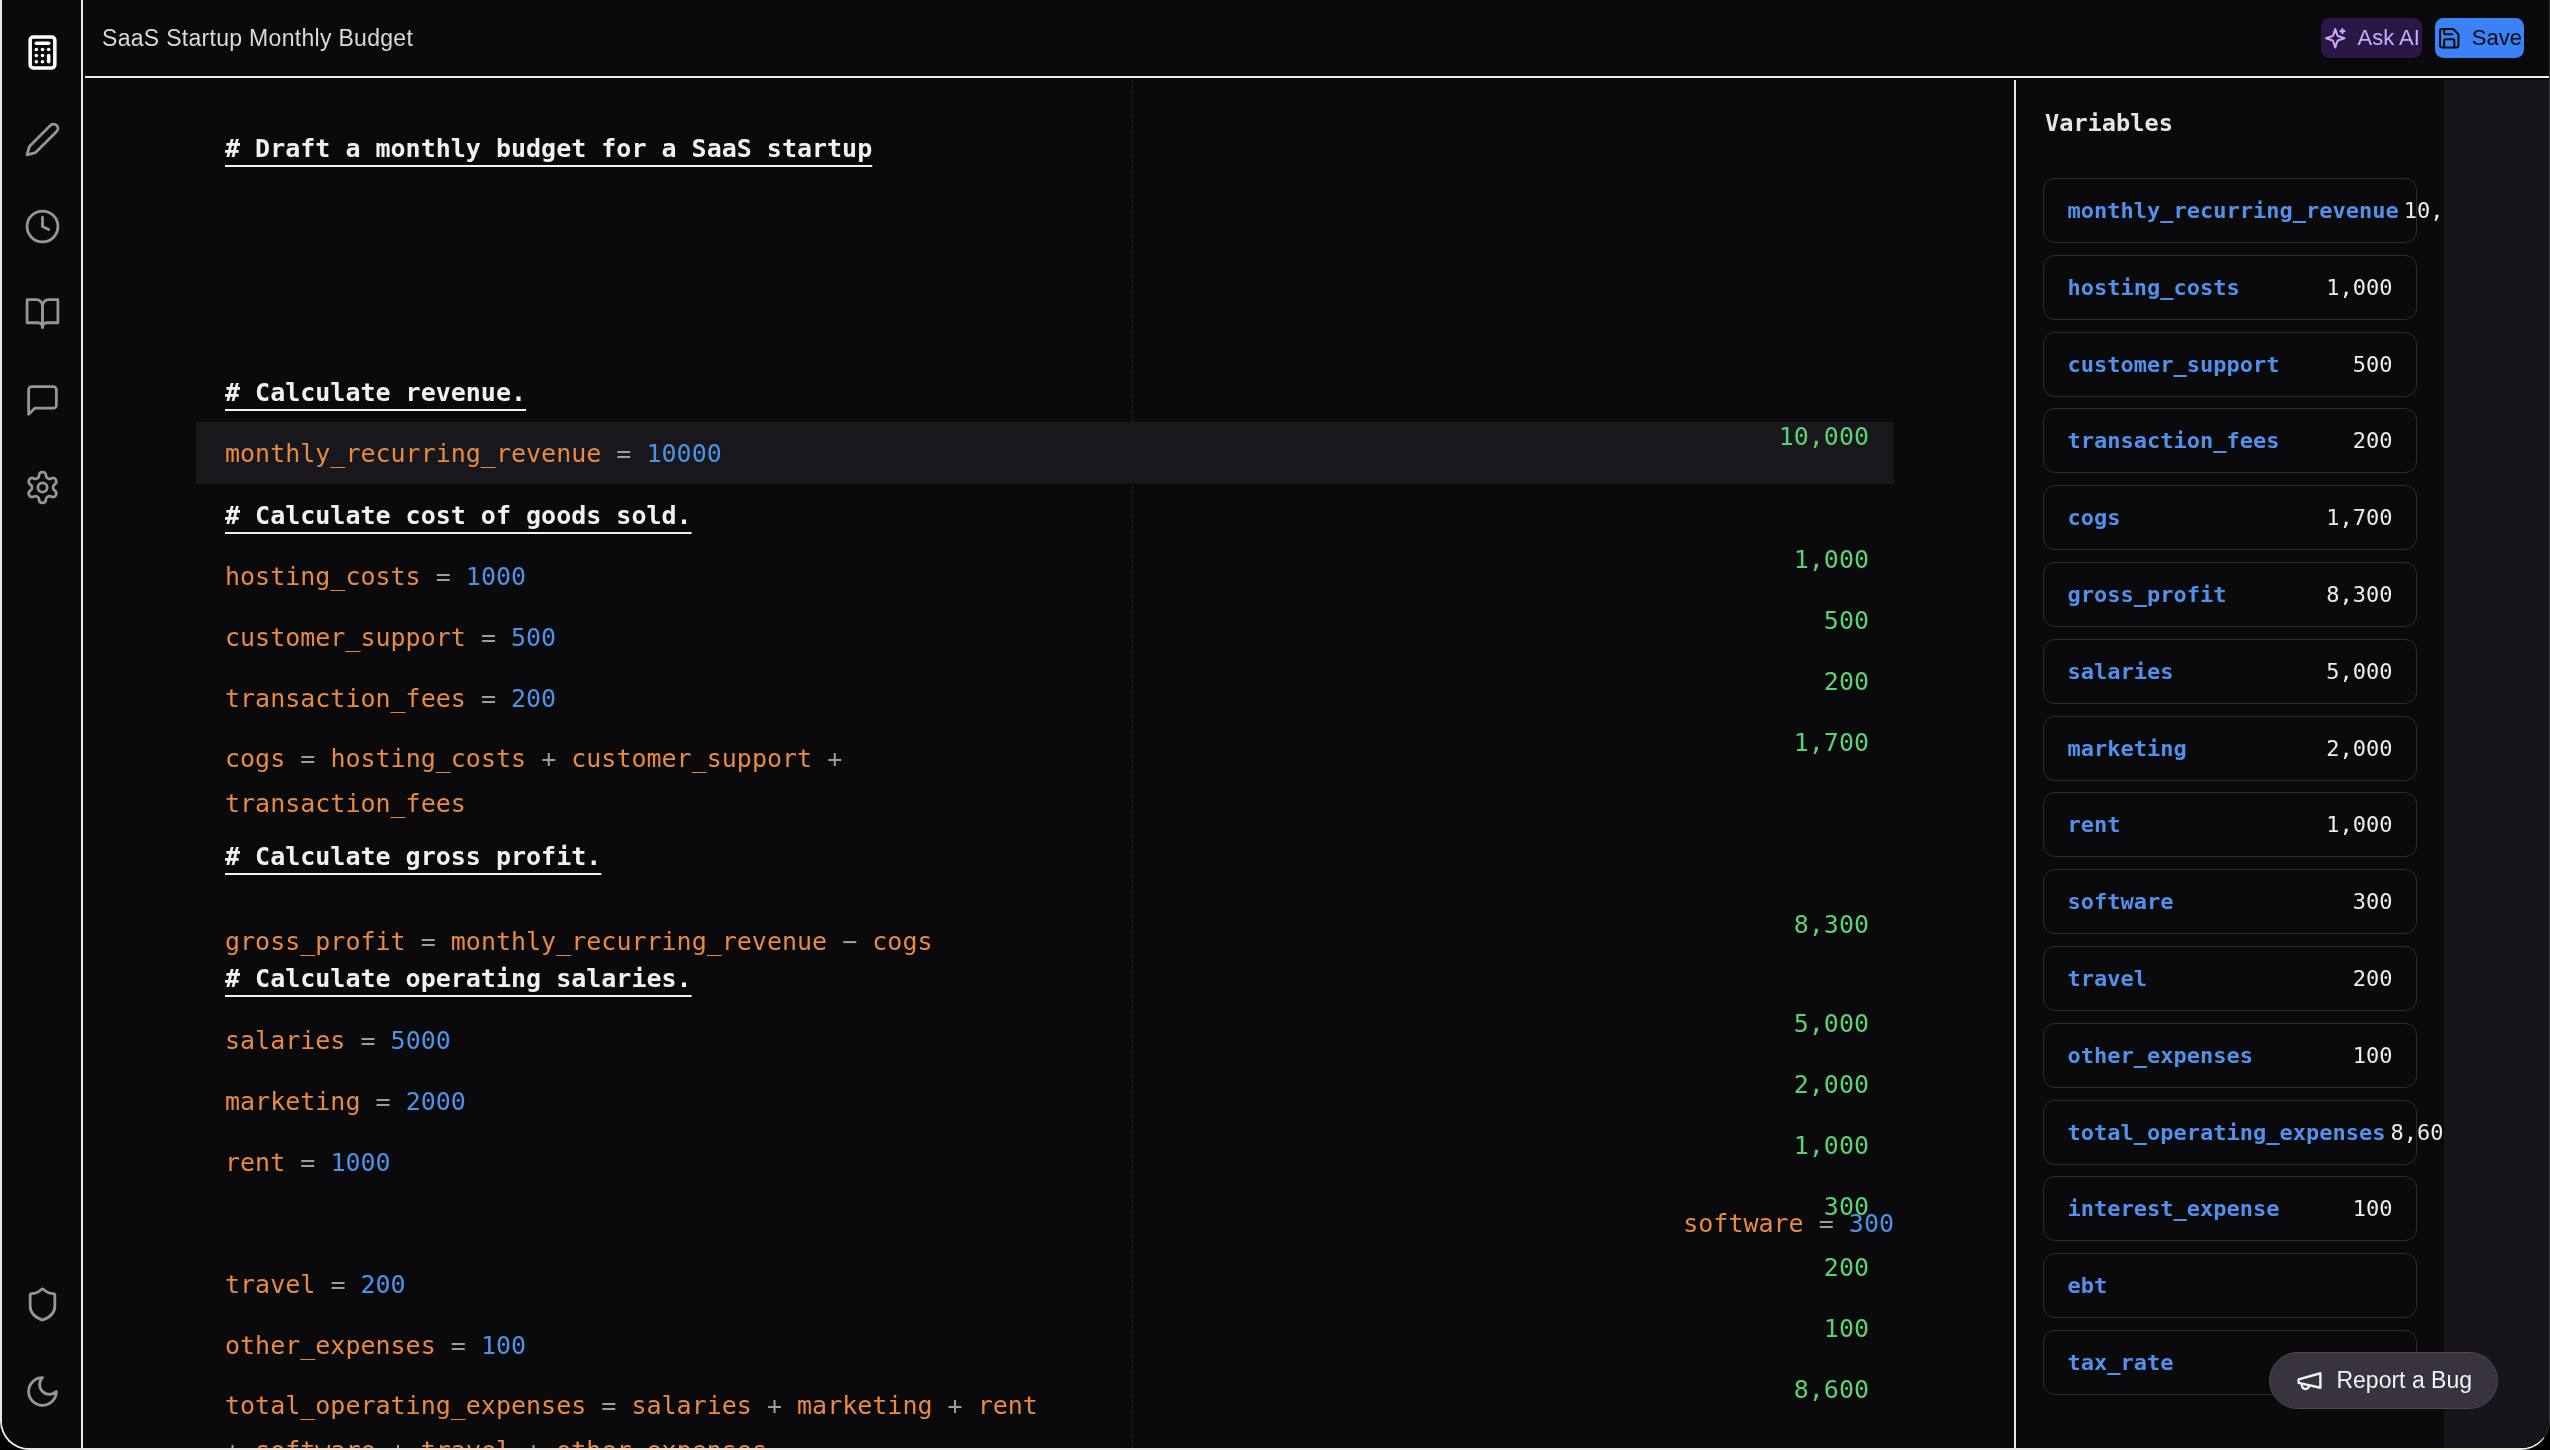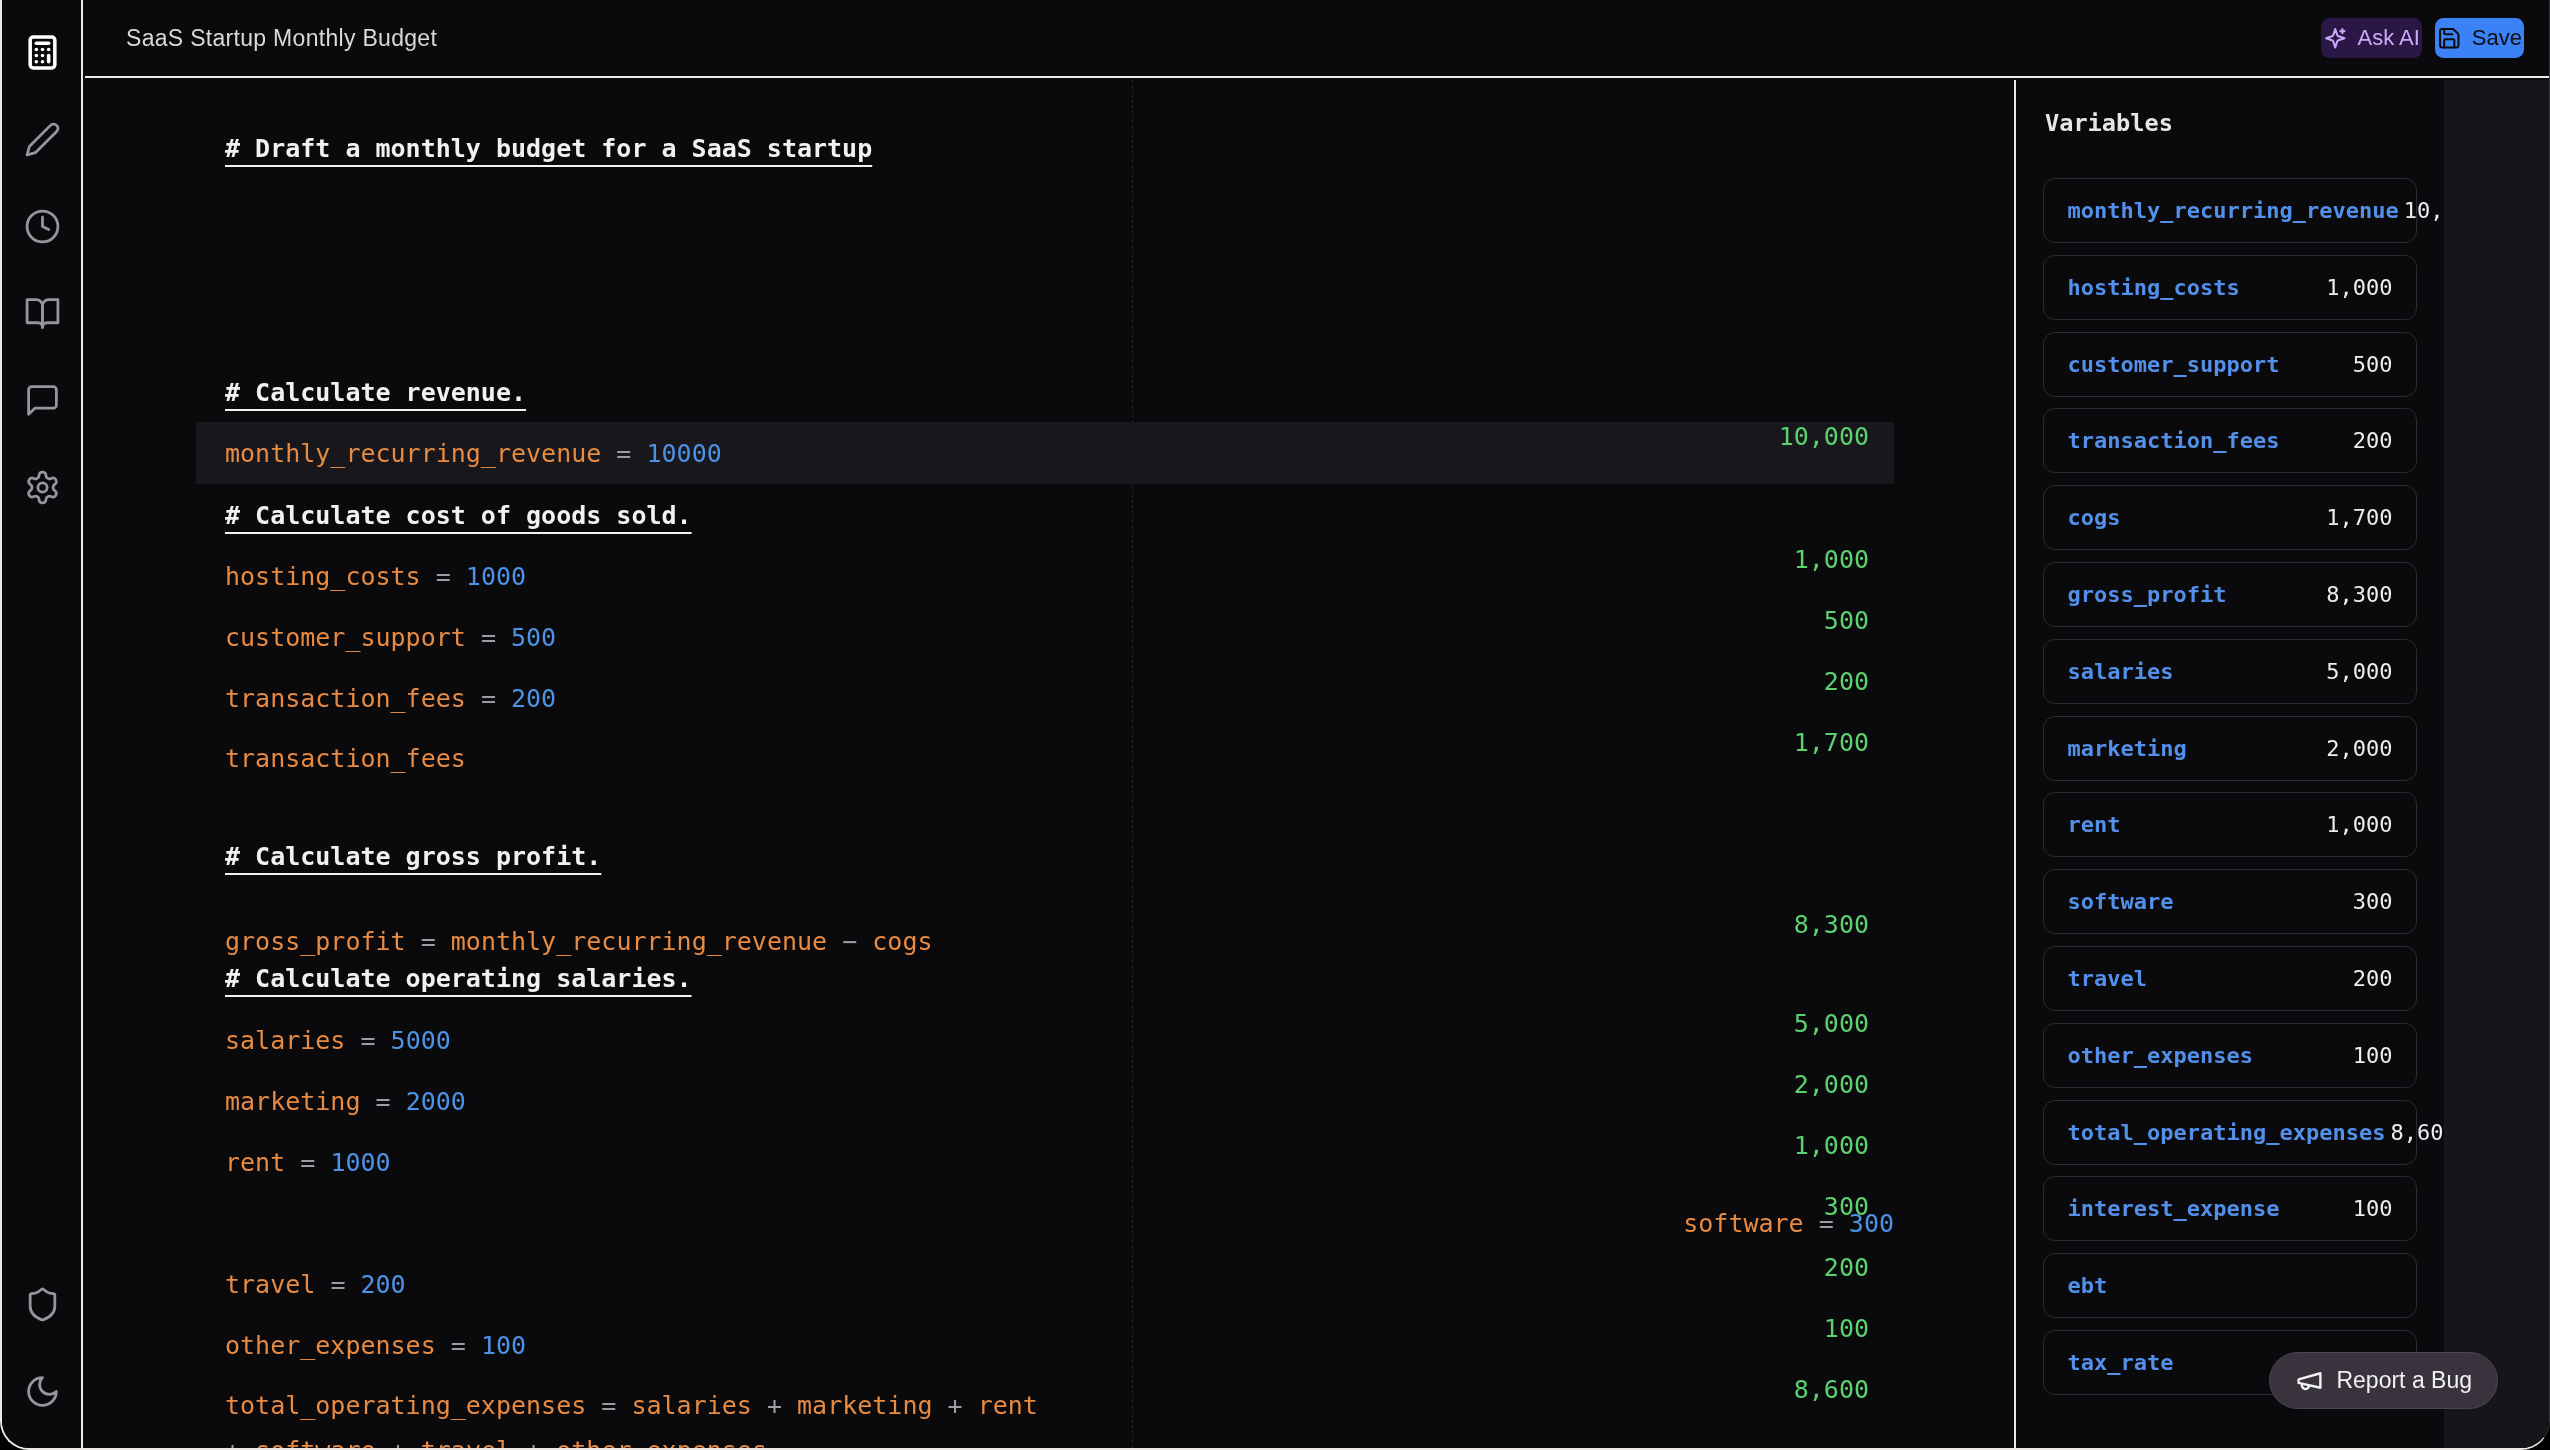--- a/index.html
+++ b/index.html
@@ -11,21 +11,21 @@
   .sidebar{position:absolute;left:0;top:0;bottom:0;width:81px;border-right:2.5px solid #ece9e4;background:#0a0a0d;z-index:20;}
   .side-group{position:absolute;left:0;width:81px;display:flex;flex-direction:column;align-items:center;gap:50px;}
   .side-top{top:34px;}
   .side-bottom{bottom:38px;}
   .side-icon{width:37px;height:37px;color:#95959c;cursor:pointer;}
   .side-icon svg{width:37px;height:37px;stroke:currentColor;fill:none;stroke-width:1.8;stroke-linecap:round;stroke-linejoin:round;}
   .side-icon.active{color:#ffffff;}
   .side-icon.active svg{stroke-width:2.3;}
   
   .topbar{position:absolute;left:83px;right:0;top:0;height:78px;border-bottom:2.5px solid #ece9e4;display:flex;align-items:center;background:#0a0a0d;z-index:15;}
-  .doc-title{margin-left:41px;font:400 23px "Liberation Sans",sans-serif;color:#d9d9db;letter-spacing:0.3px;}
+  .doc-title{margin-left:17px;font:400 23px "Liberation Sans",sans-serif;color:#d9d9db;letter-spacing:0.3px;}
   .topbar-actions{margin-left:auto;margin-right:25px;display:flex;gap:13.5px;align-items:center;}
   .btn{height:40px;border-radius:8.4px;display:flex;align-items:center;gap:10px;padding:0 2px;font:400 22px "Liberation Sans",sans-serif;cursor:pointer;border:none;}
   .btn svg{width:24.5px;height:24.5px;fill:none;stroke:currentColor;stroke-width:2;stroke-linecap:round;stroke-linejoin:round;}
   .btn-askai{background:#2a1746;color:#c9aaf8;}
   .btn-save{background:#3b82f6;color:#0d0d10;}
   
   .editor{position:absolute;left:83px;top:80px;right:535px;bottom:0;overflow:hidden;background:#0a0a0d;}
   .col-divider{position:absolute;left:1047px;top:0;bottom:0;width:0;border-left:1.7px dashed #232329;}
   .row{position:absolute;left:111px;width:1698px;}
   .row.single{height:62px;display:flex;align-items:center;}
@@ -148,20 +148,21 @@
         </div>
         <div class="row single" style="top: 526px;">
           <div class="code"><span class="tok-v">customer_support</span> <span class="tok-o">=</span> <span class="tok-n">500</span></div>
           <div class="result">500</div>
         </div>
         <div class="row single" style="top: 587px;">
           <div class="code"><span class="tok-v">transaction_fees</span> <span class="tok-o">=</span> <span class="tok-n">200</span></div>
           <div class="result">200</div>
         </div>
         <div class="row double" style="top: 648px;">
+          <div class="code"><span class="tok-v">cogs</span> <span class="tok-o">=</span> <span class="tok-v">hosting_costs</span> <span class="tok-o">+</span> <span class="tok-v">customer_support</span> <span class="tok-o">+</span></div>
           <div class="code"><span class="tok-v">transaction_fees</span></div>
           <div class="result">1,700</div>
         </div>
         <div class="row single" style="top: 745px;">
           <div class="code comment"># Calculate gross profit.</div>
         </div>
         <div class="row single" style="top: 806px; margin-top: 24px;">
           <div class="code"><span class="tok-v">gross_profit</span> <span class="tok-o">=</span> <span class="tok-v">monthly_recurring_revenue</span> <span class="tok-o">−</span> <span class="tok-v">cogs</span></div>
           <div class="result">8,300</div>
         </div>

